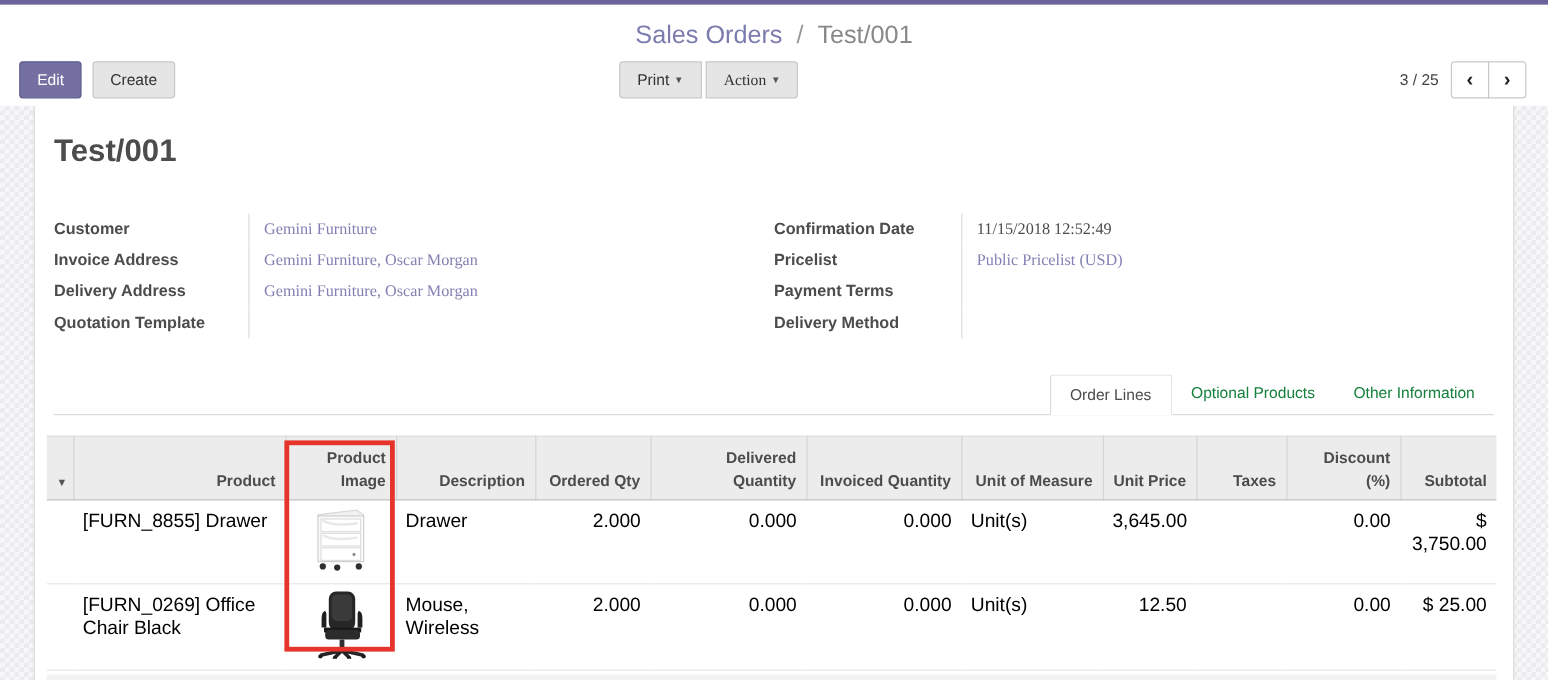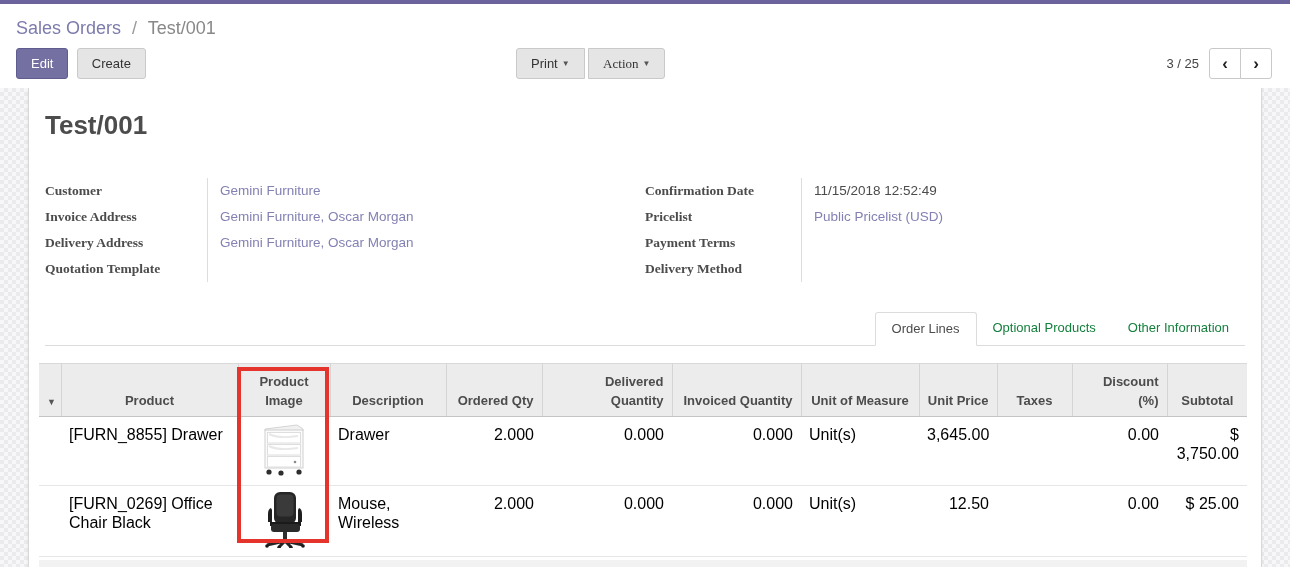--- a/index.html
+++ b/index.html
@@ -7,21 +7,21 @@
   body {
     font-family: "Liberation Sans", sans-serif;
     background: #fff;
     color: #4c4c4c;
   }
   
   .topbar { height: 4px; background: #6b639c; }
 
   
   .control-panel { height: 84px; padding: 8px 16px 0 16px; position: relative; background: #fff; }
-  .breadcrumb { font-size: 18px; margin: 6px 0 9px 0; }
+  .breadcrumb { font-size: 21px; margin: 6px 0 9px 0; text-align: center; }
   .breadcrumb .bc-link { color: #7c7bad; cursor: pointer; text-decoration: none; }
   .breadcrumb .bc-sep { color: #999; margin: 0 6px; }
   .breadcrumb .bc-current { color: #888; }
 
   .buttons-row { position: relative; height: 31px; }
   .btn {
     display: inline-block; font-size: 13px; line-height: 17px;
     padding: 6px 14px; border: 1px solid #c9c9c9; border-radius: 3px;
     background: #e5e5e5; color: #333; cursor: pointer; vertical-align: top;
   }
@@ -61,23 +61,22 @@
   .sheet-title { padding: 22px 16px 0 16px; font-size: 26px; line-height: 30px; font-weight: bold; color: #4c4c4c; }
 
   .field-groups { display: flex; margin: 38px 16px 0 16px; }
   .group { width: 50%; display: grid; align-content: start; }
   .group.left  { grid-template-columns: 163px 1fr; }
   .group.right { grid-template-columns: 157px 1fr; }
   .f-label {
     font-size: 13.5px; font-weight: bold; color: #4c4c4c;
     line-height: 20px; padding: 3px 10px 3px 0;
     border-right: 1px solid #ddd;
-    font-family: Liberation Serif, serif;
-  }
-  .f-value { font-size: 13.5px; line-height: 20px; padding: 3px 0 3px 12px; }
+  }
+  .f-value { font-size: 13.5px; line-height: 20px; padding: 3px 0 3px 12px; font-family: Liberation Serif, serif; }
   .f-value.link { color: #8381b3; cursor: pointer; }
   .f-value.plain { color: #4c4c4c; }
 
   
   .tab-bar { display: flex; margin: 30px 16px 0 16px; border-bottom: 1px solid #dcdcdc; justify-content: flex-end; }
   .tab {
     font-size: 13px; padding: 8px 16px; cursor: pointer; line-height: 16px;
     margin-bottom: -1px; color: #15803d;
   }
   .tab.active {
@@ -86,21 +85,21 @@
     border-radius: 3px 3px 0 0;
   }
 
   
   .table-wrap { margin: 17px 10px 0 10px; position: relative; }
   table.o-list { border-collapse: collapse; table-layout: fixed; width: 1208px; }
   .o-list th {
     background: #ececec; font-size: 13px; font-weight: bold; color: #4c4c4c;
     padding: 8px 8px 6px 8px; line-height: 19px; vertical-align: bottom;
     border-top: 1px solid #d9d9d9; border-bottom: 1px solid #c4c4c4; border-right: 1px solid #d5d5d5;
-    text-align: center; cursor: pointer;
+    text-align: right; cursor: pointer;
   }
   .o-list th:last-child { border-right: none; }
   .o-list th.num, .o-list td.num { text-align: right; }
   .o-list td {
     font-size: 16px; color: #000000; padding: 8px; line-height: 19px;
     vertical-align: top; border-bottom: 1px solid #e6e6e6; cursor: pointer;
   }
   .o-list tr.line-1 { height: 63px; }
   .o-list tr.line-2 { height: 64px; }
   td.img-cell { text-align: center; padding: 4px 2px; }

